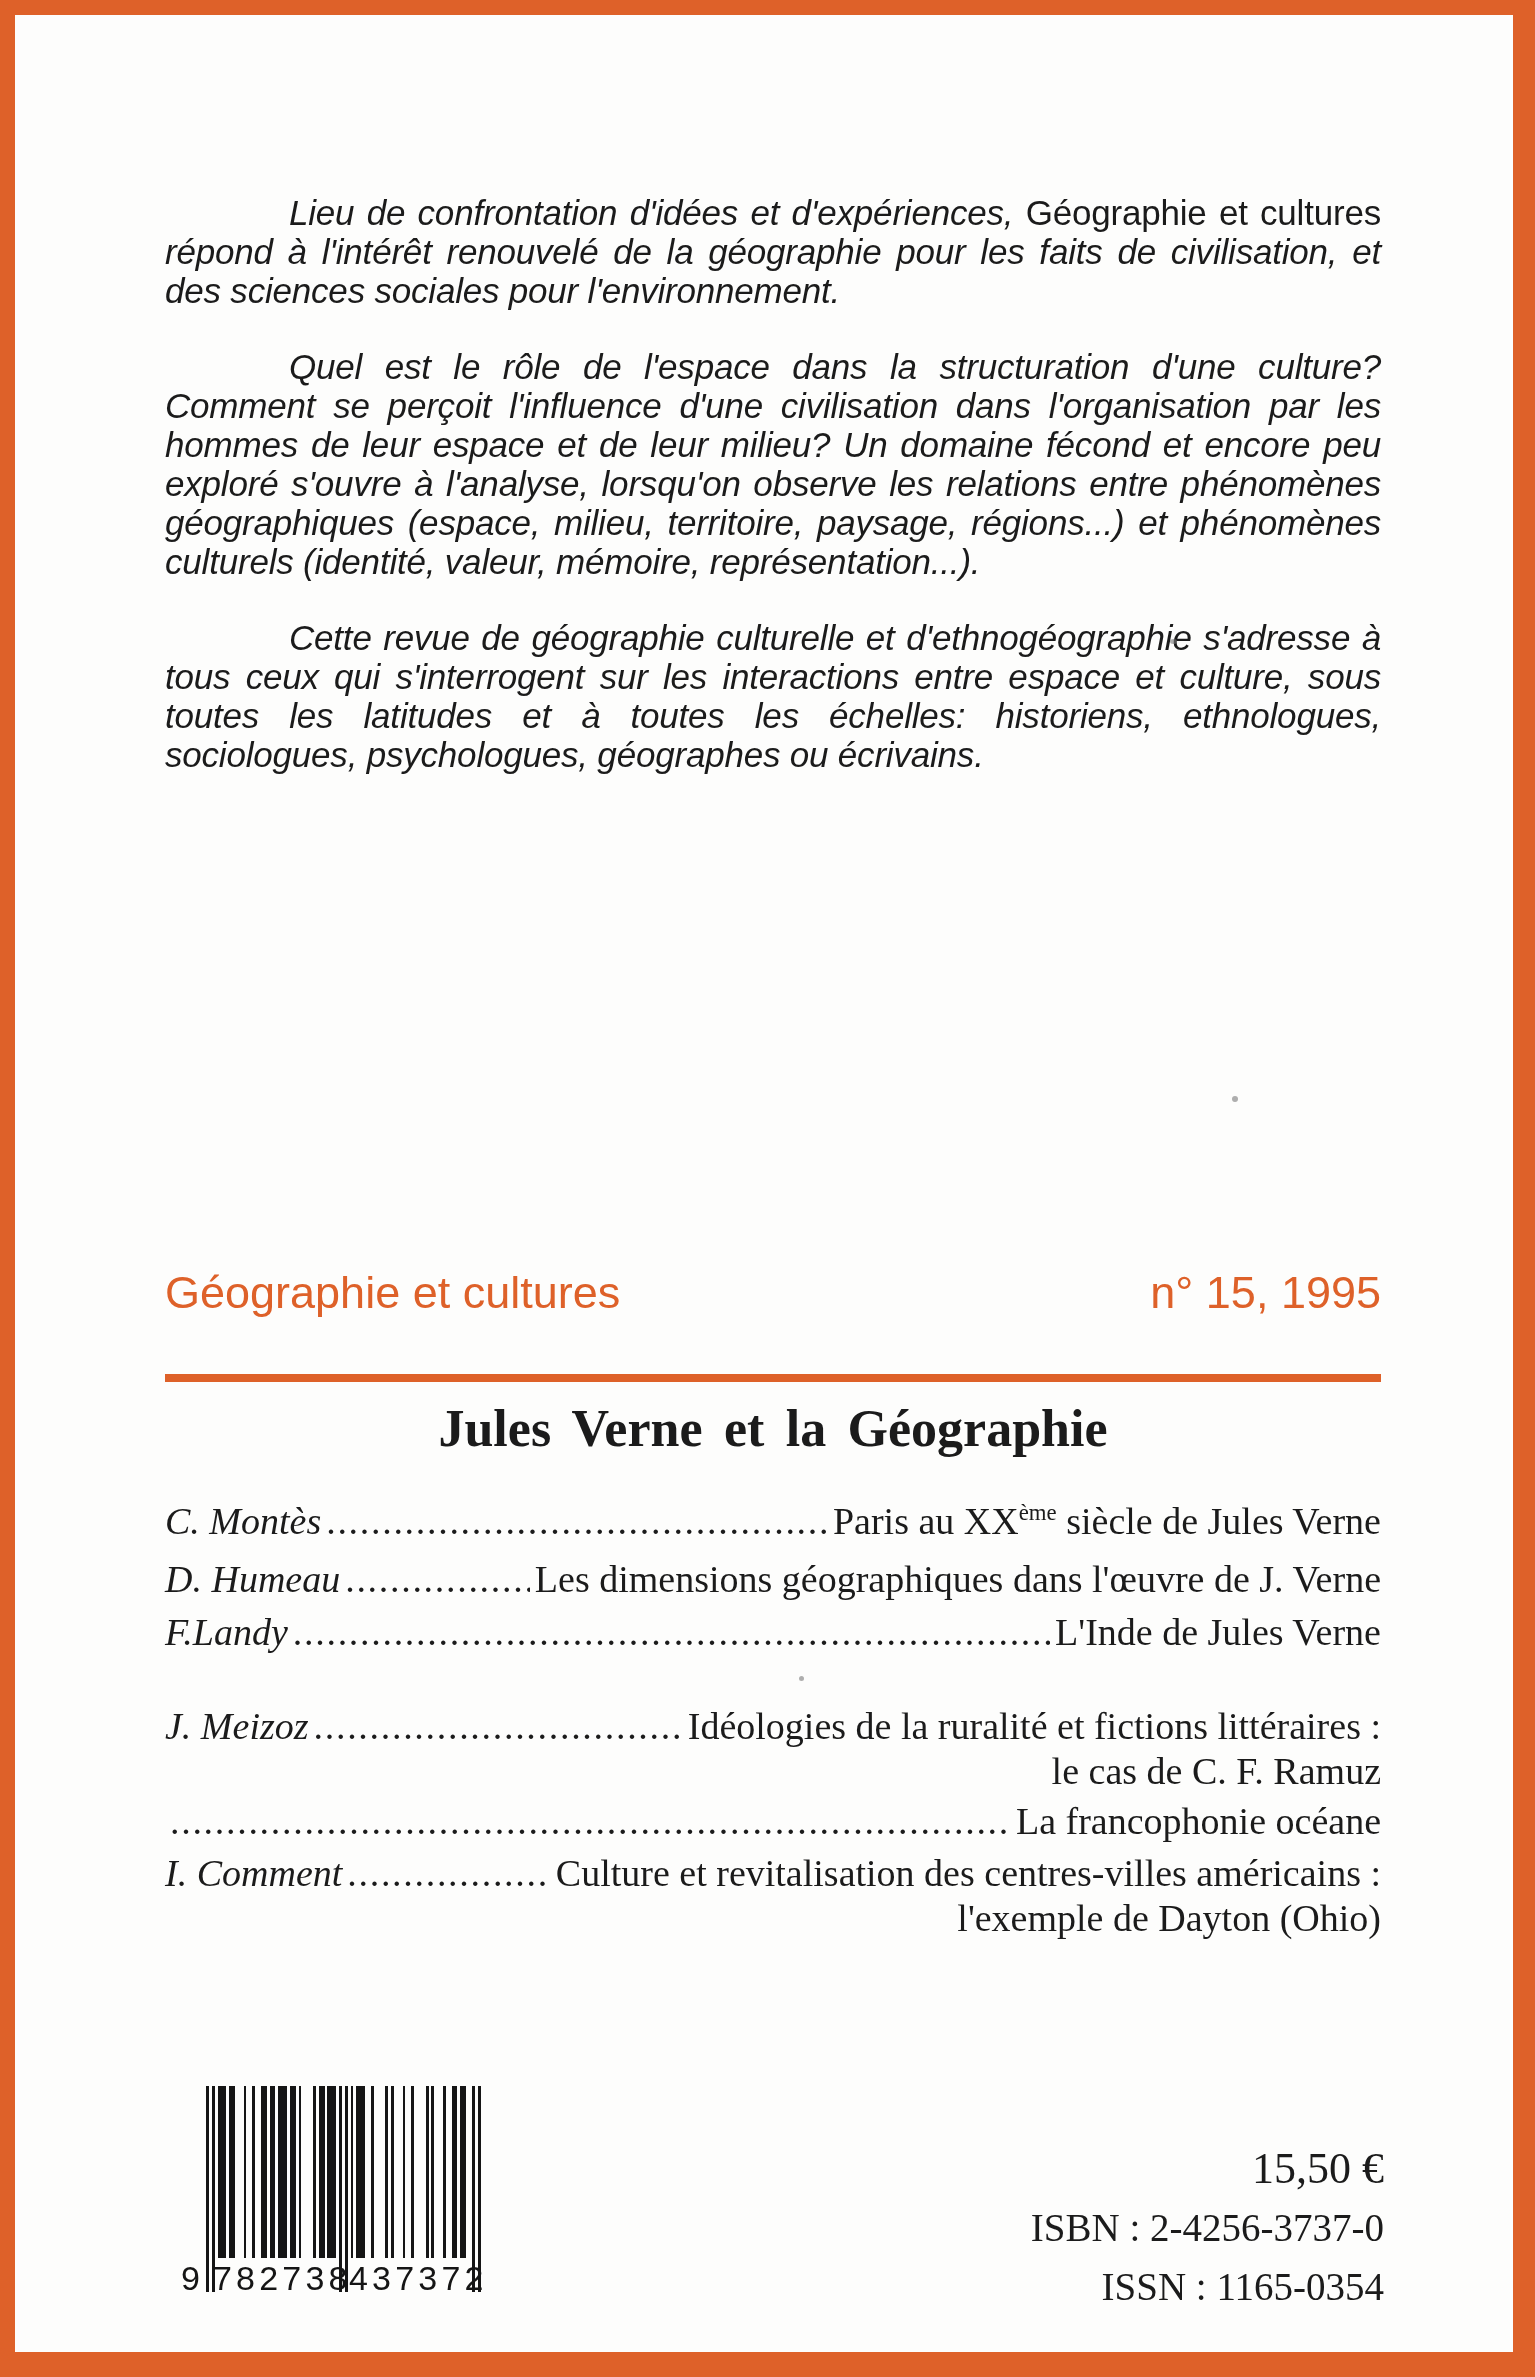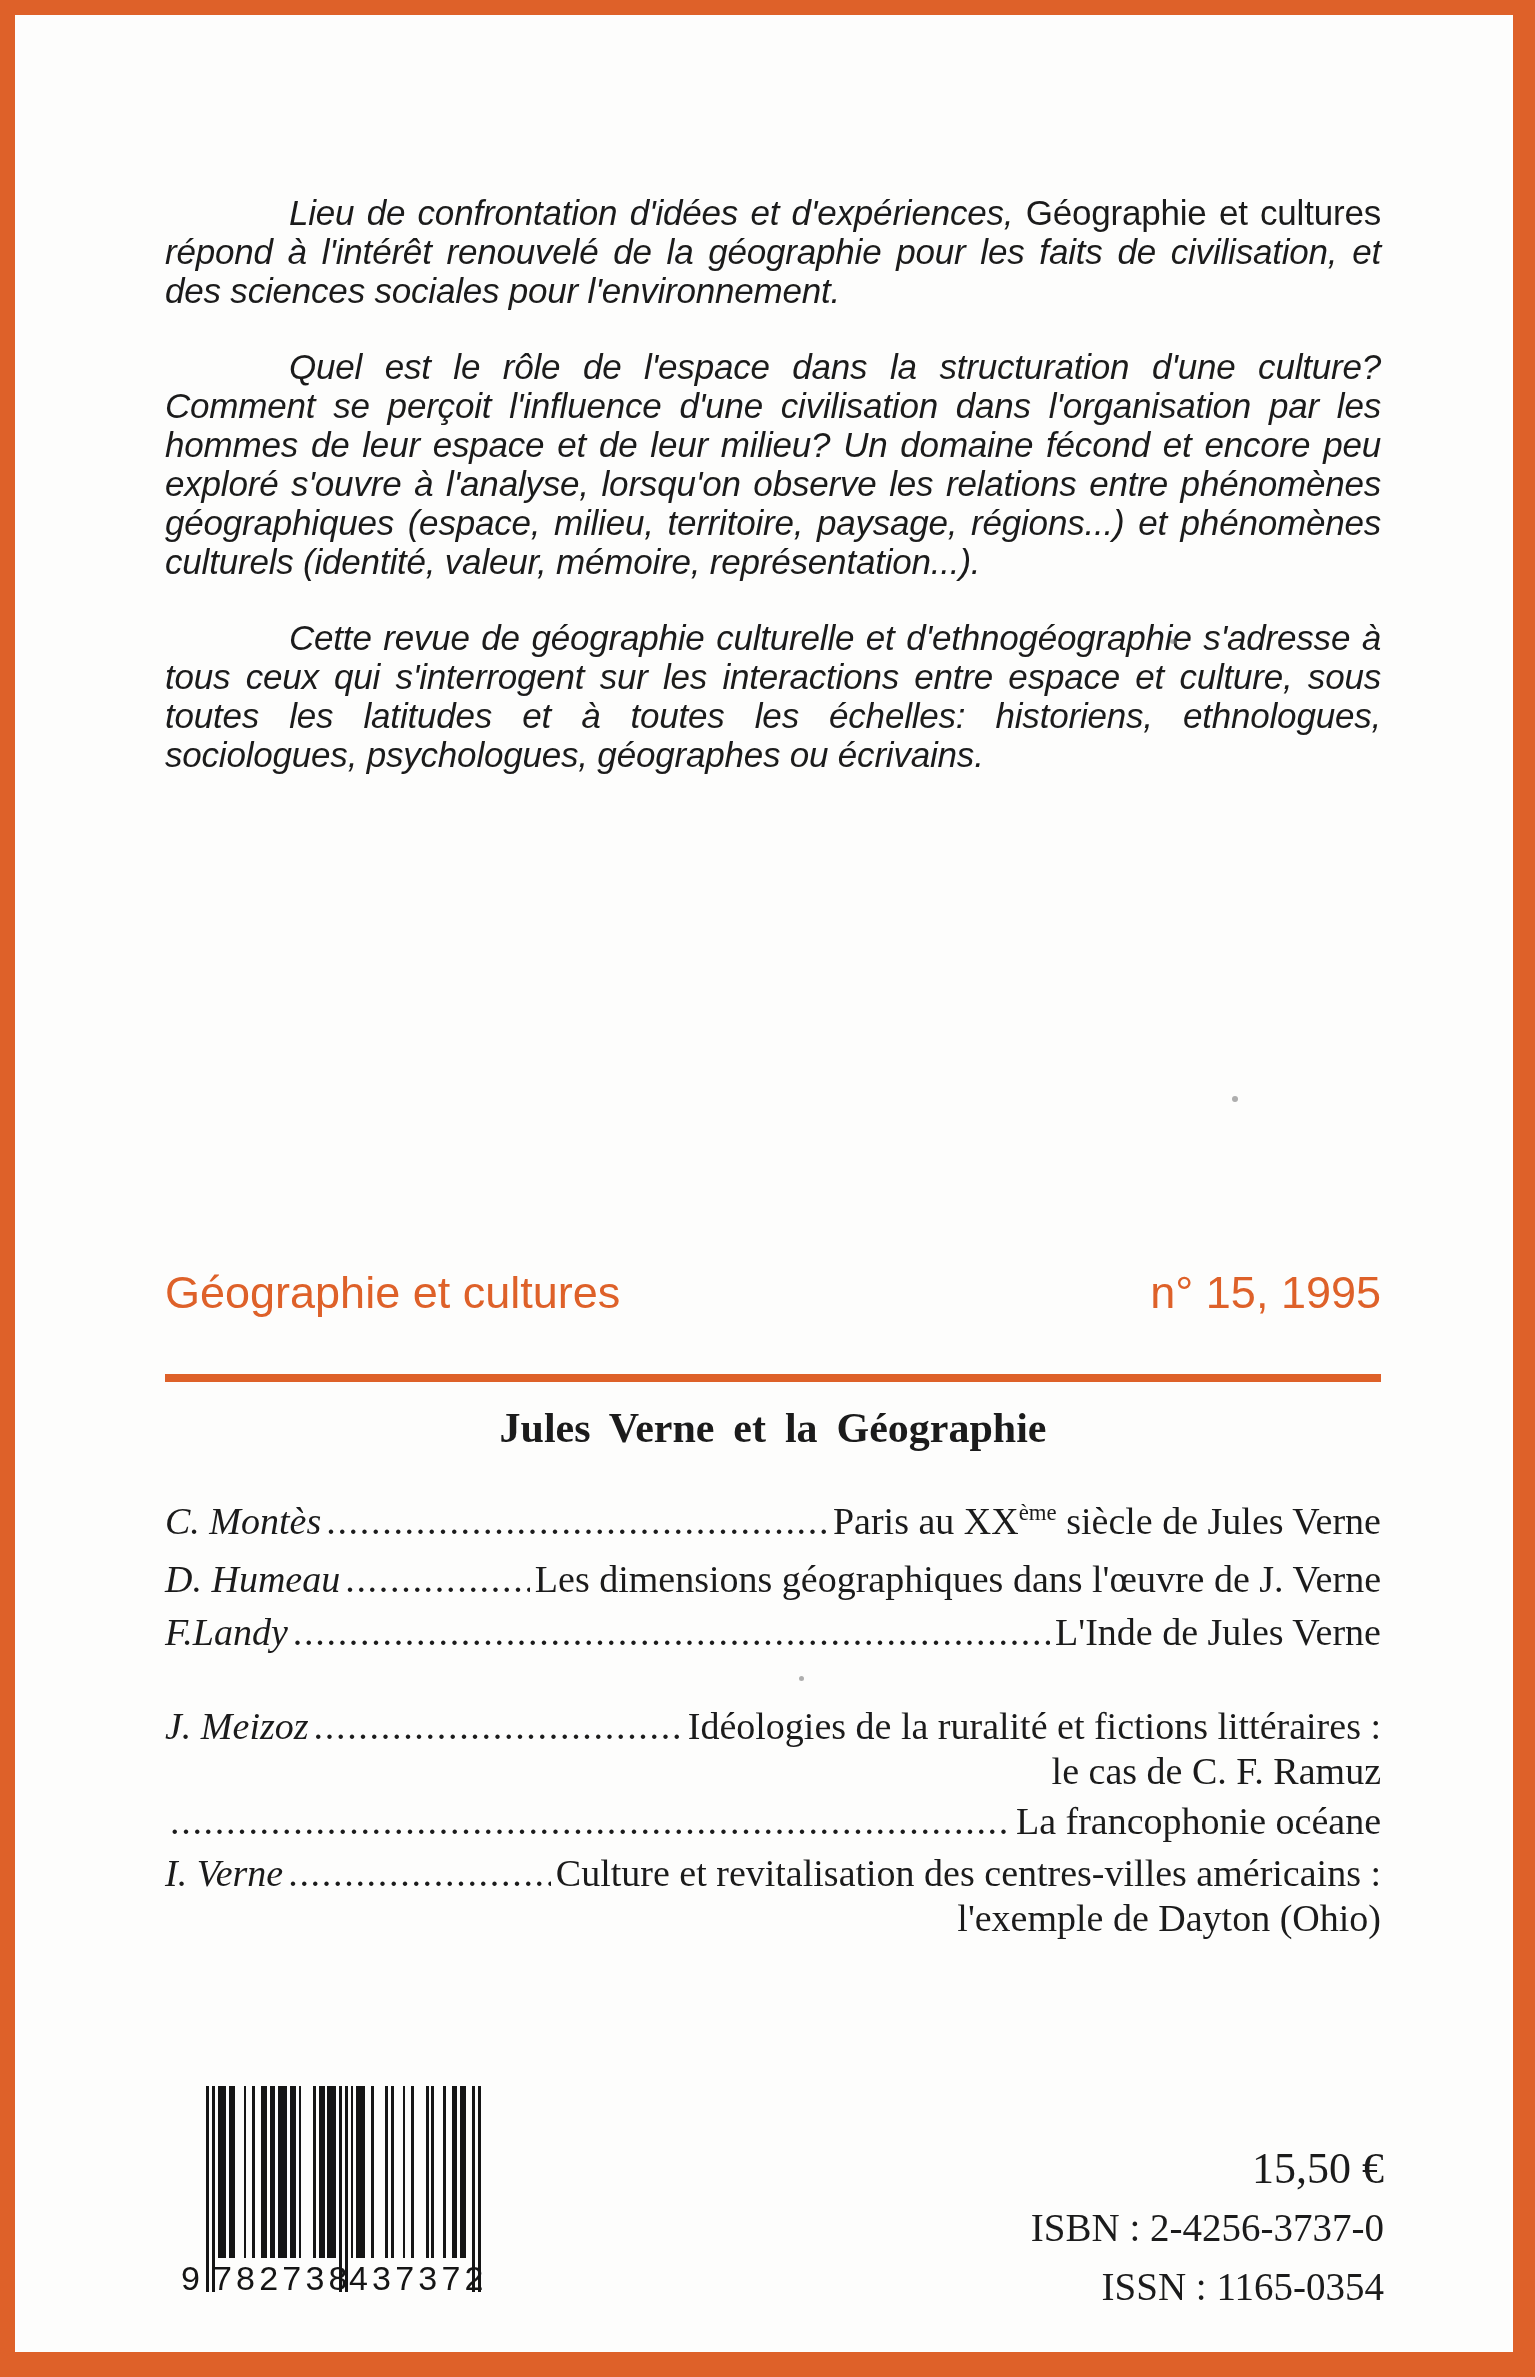--- a/index.html
+++ b/index.html
@@ -28,21 +28,21 @@
     color:var(--accent,#de6129); font-size:45px; line-height:50px;
   }
   .rule {
     position:absolute; left:165px; top:1374px; width:1216px; height:7.6px;
     background:var(--accent,#de6129);
   }
   
   .contents-title {
     position:absolute; left:165px; top:1405px; width:1216px; margin:0;
     font-family:"Liberation Serif", serif; font-weight:bold;
-    font-size:42px; line-height:47px; text-align:center; word-spacing:8.4px;
+    font-size:52px; line-height:47px; text-align:center; word-spacing:8.4px;
   }
   .toc {
     position:absolute; left:165px; top:1489px; width:1216px;
     font-family:"Liberation Serif", serif; font-size:38px; line-height:47px;
   }
   .toc-row { display:flex; align-items:baseline; }
   .toc-row .author { font-style:italic; white-space:nowrap; }
   .toc-row .leader {
     flex:1 1 auto; min-width:0; overflow:hidden; white-space:nowrap;
     margin:0 5px;
@@ -113,21 +113,21 @@
       <span class="author">J. Meizoz</span>
       <span class="leader"></span>
       <span class="title">Idéologies de la ruralité et fictions littéraires :</span>
     </div>
     <div class="toc-cont">le cas de C. F. Ramuz</div>
     <div class="toc-row mt12">
       <span class="leader"></span>
       <span class="title">La francophonie océane</span>
     </div>
     <div class="toc-row mt6">
-      <span class="author">I. Verne</span>
+      <span class="author">I. Comment</span>
       <span class="leader"></span>
       <span class="title">Culture et revitalisation des centres-villes américains :</span>
     </div>
     <div class="toc-cont">l'exemple de Dayton (Ohio)</div>
   </div>
 
   <div class="barcode">
     <div class="bars" id="bars">
         <div class="m b" style="height: 206px;"></div>
         <div class="m" style="height: 206px;"></div>

